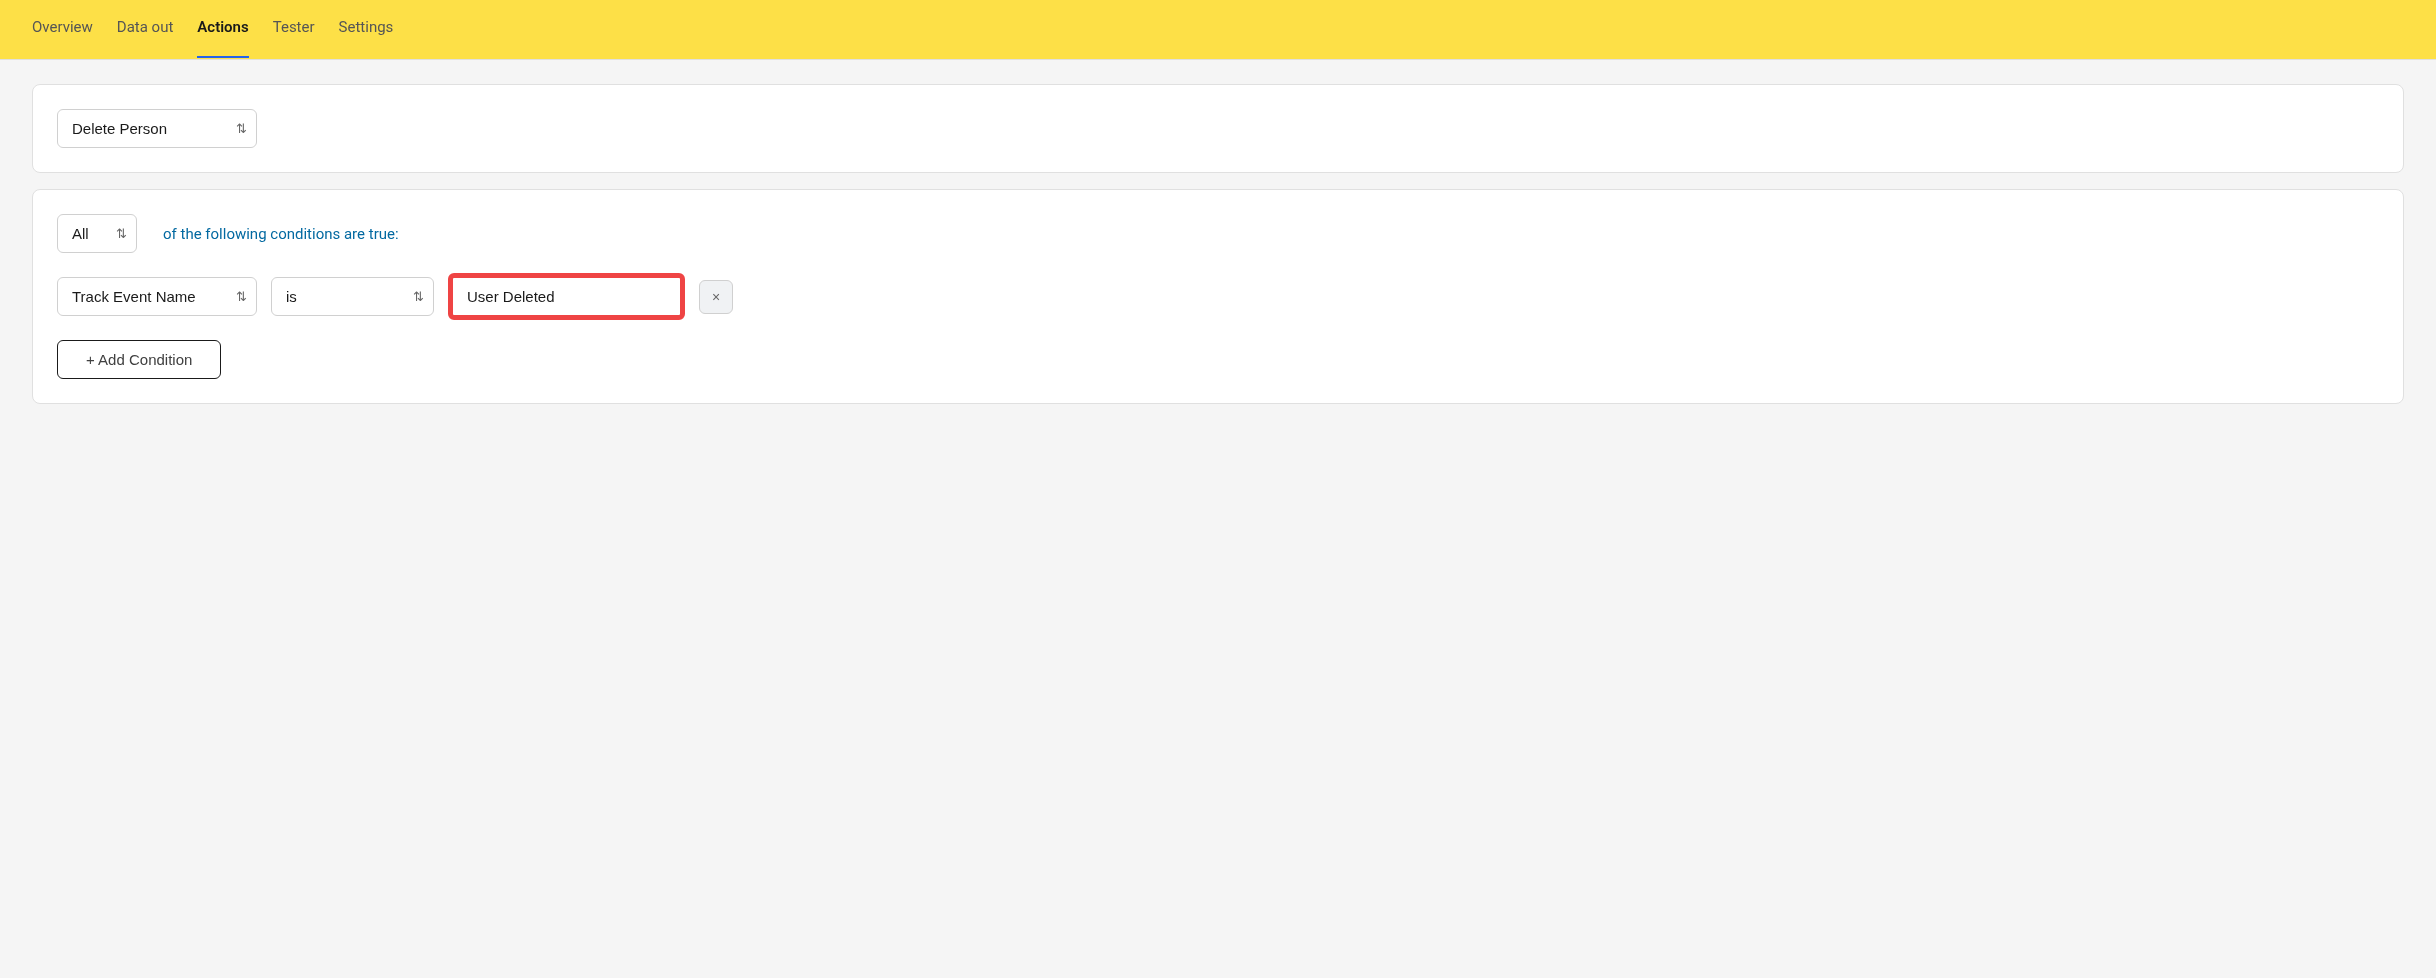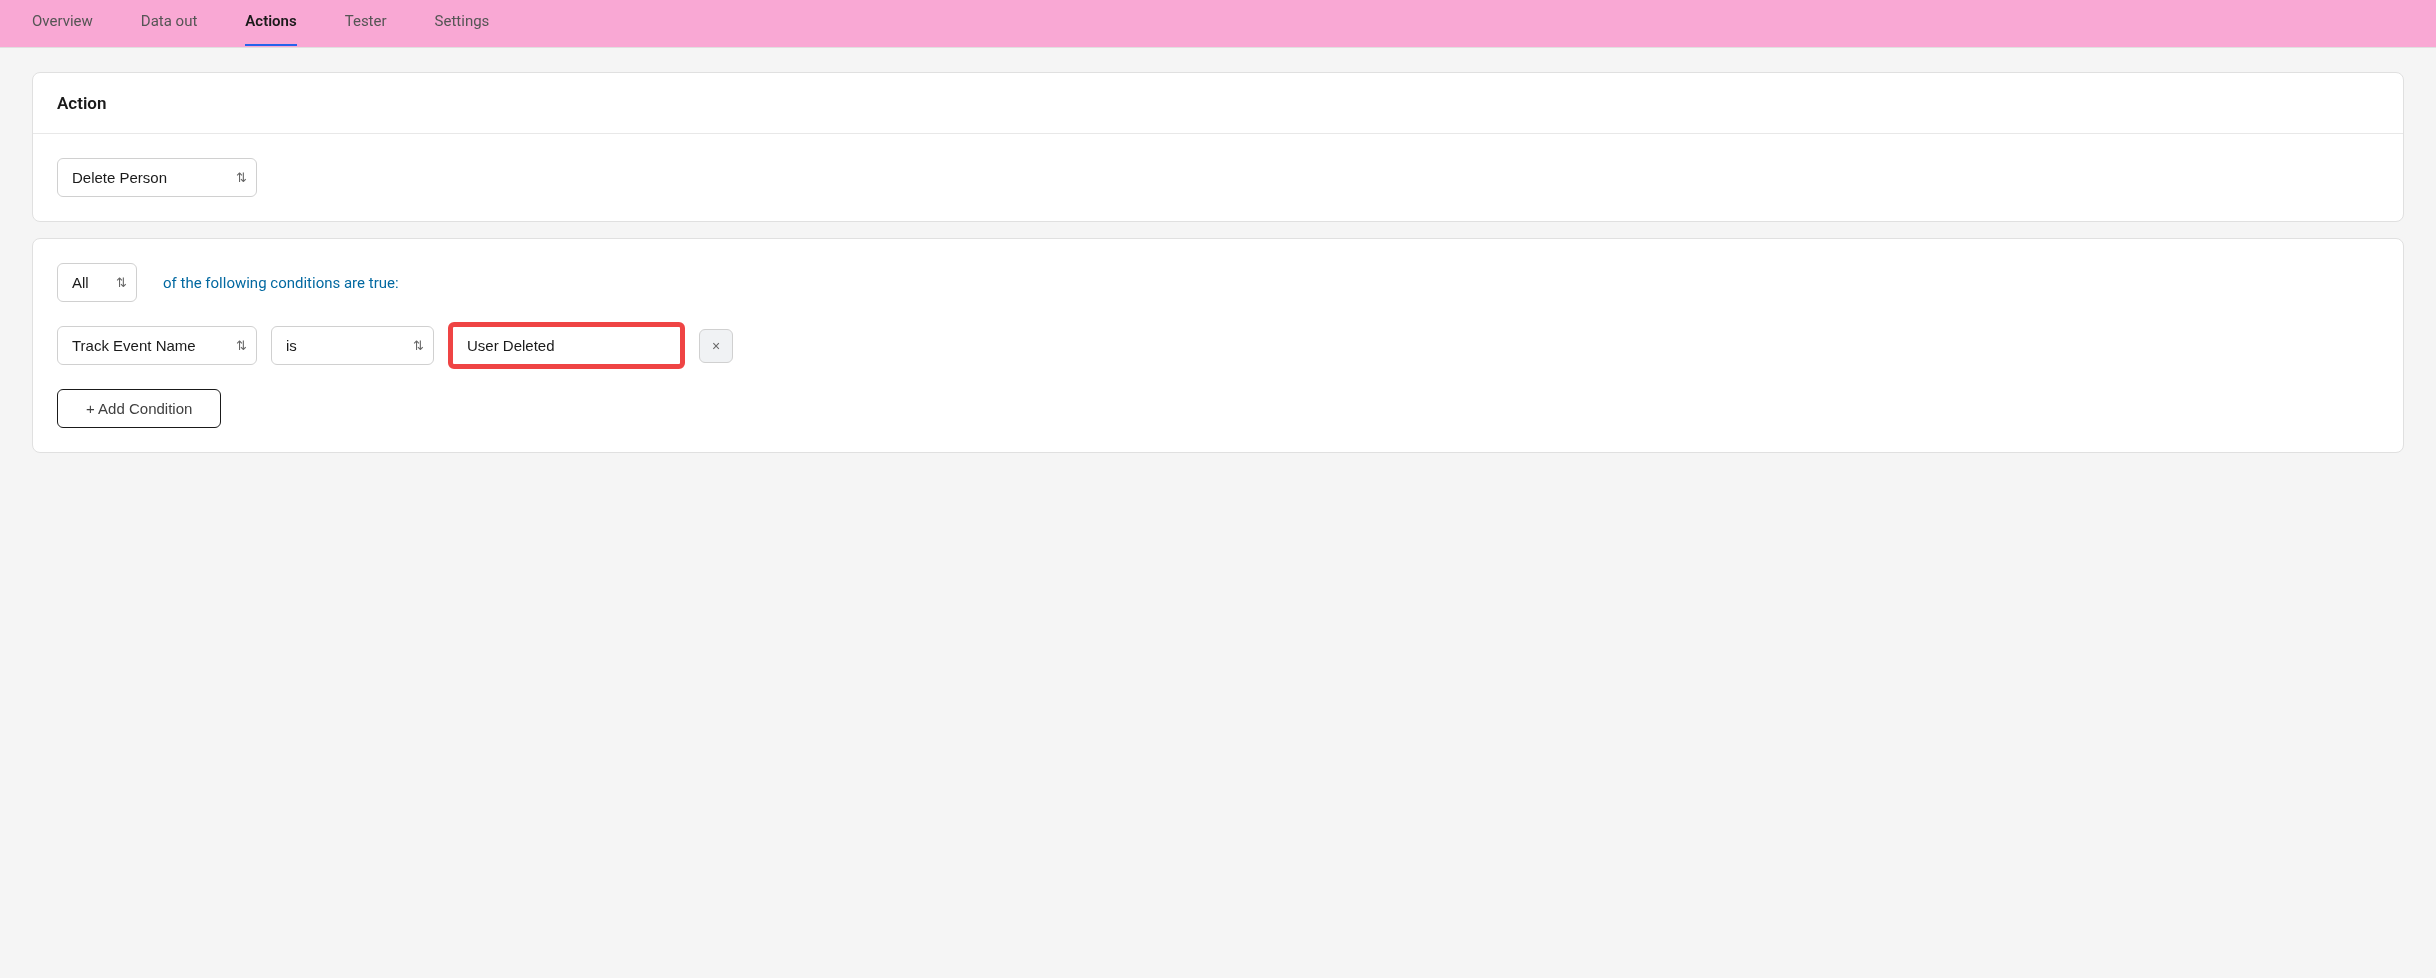--- a/index.html
+++ b/index.html
@@ -9,27 +9,27 @@
     }
 
     body {
       font-family: -apple-system, BlinkMacSystemFont, 'Segoe UI', Roboto, sans-serif;
       background-color: #f5f5f5;
       color: #1a1a1a;
       font-size: 15px;
     }
 
     .tab-bar {
-      background-color: #f9a8d4;
+      background-color: #fde047;
       border-bottom: 1px solid #e0e0e0;
       display: flex;
       align-items: center;
       padding: 0 32px;
-      height: 48px;
-      gap: 48px;
+      height: 60px;
+      gap: 24px;
     }
 
     .tab-item {
       font-size: 15px;
       color: #555;
       cursor: pointer;
       padding-bottom: 4px;
       border-bottom: 2px solid transparent;
       height: 100%;
       display: flex;
@@ -206,23 +206,20 @@
     <span>Tester</span>
   </div>
   <div class="tab-item">
     <span>Settings</span>
   </div>
 </div>
 
 <div class="main-content">
 
   <div class="card">
-    <div class="card-header">
-      <span class="card-title">Action</span>
-    </div>
     <div class="card-body">
       <div class="select-wrapper">
         <select class="select-control action-select">
           <option>Delete Person</option>
           <option>Create Person</option>
           <option>Update Person</option>
         </select>
         <span class="select-arrow">⇅</span>
       </div>
     </div>

